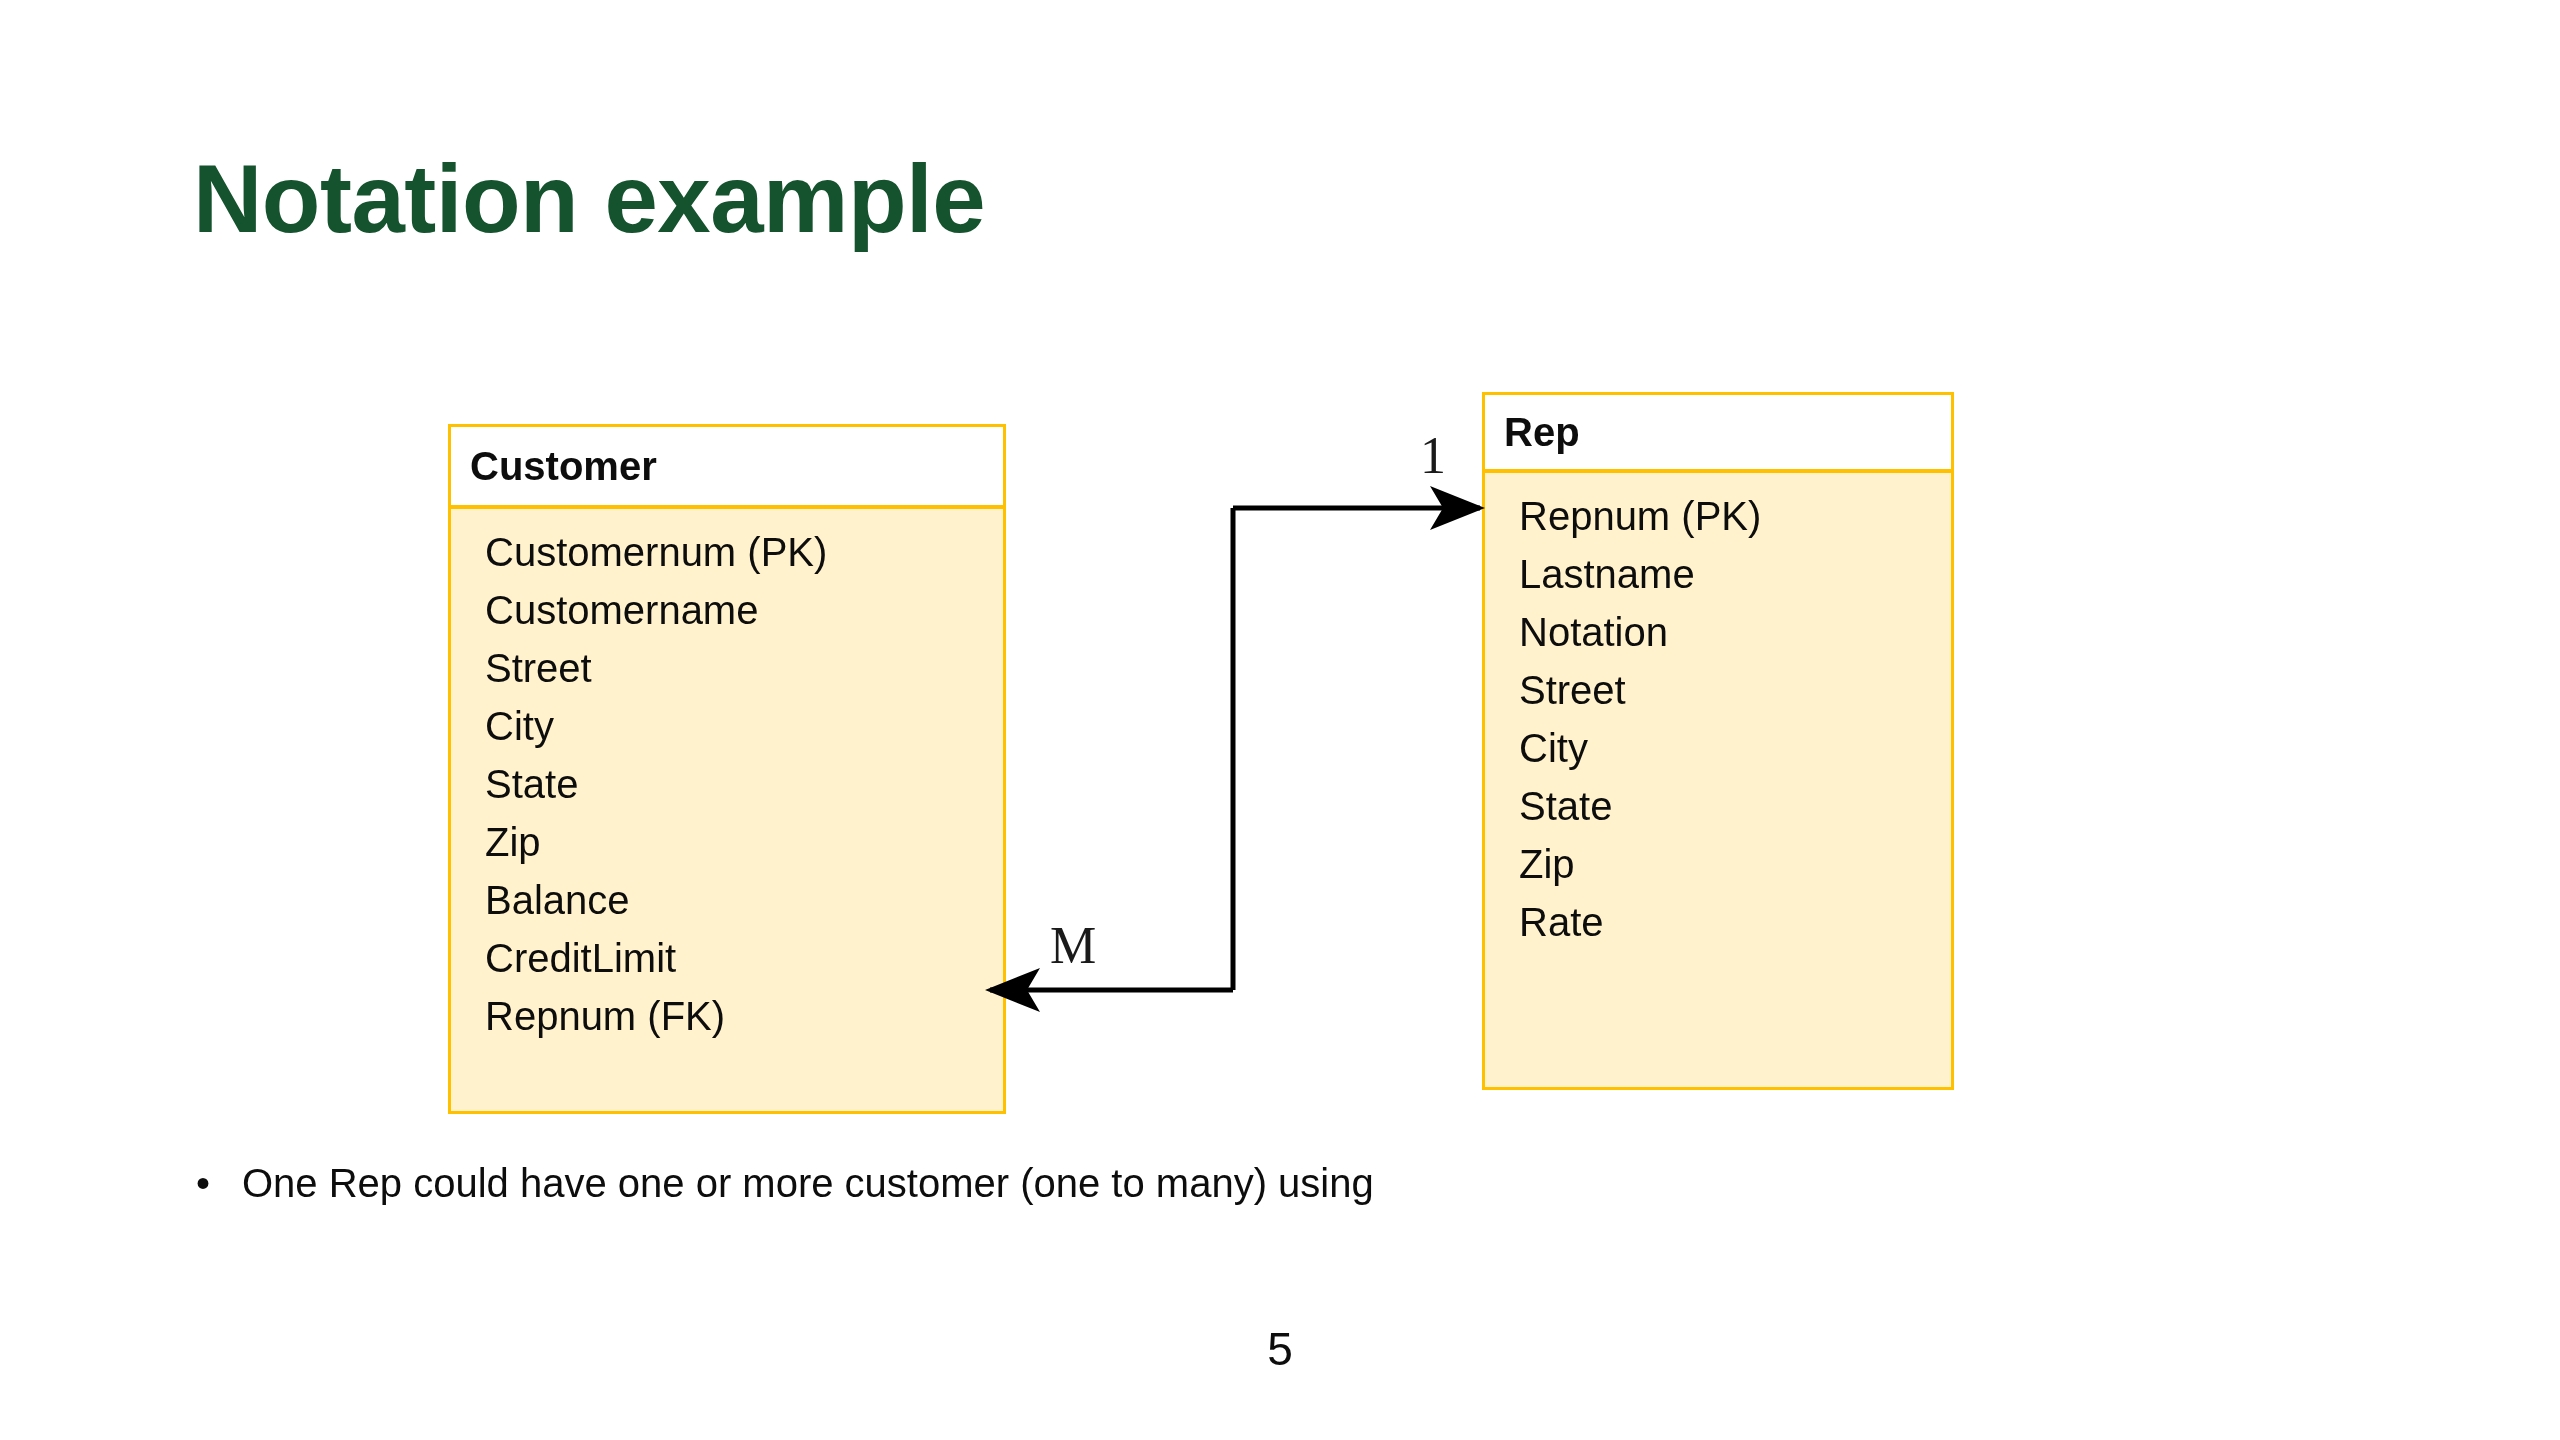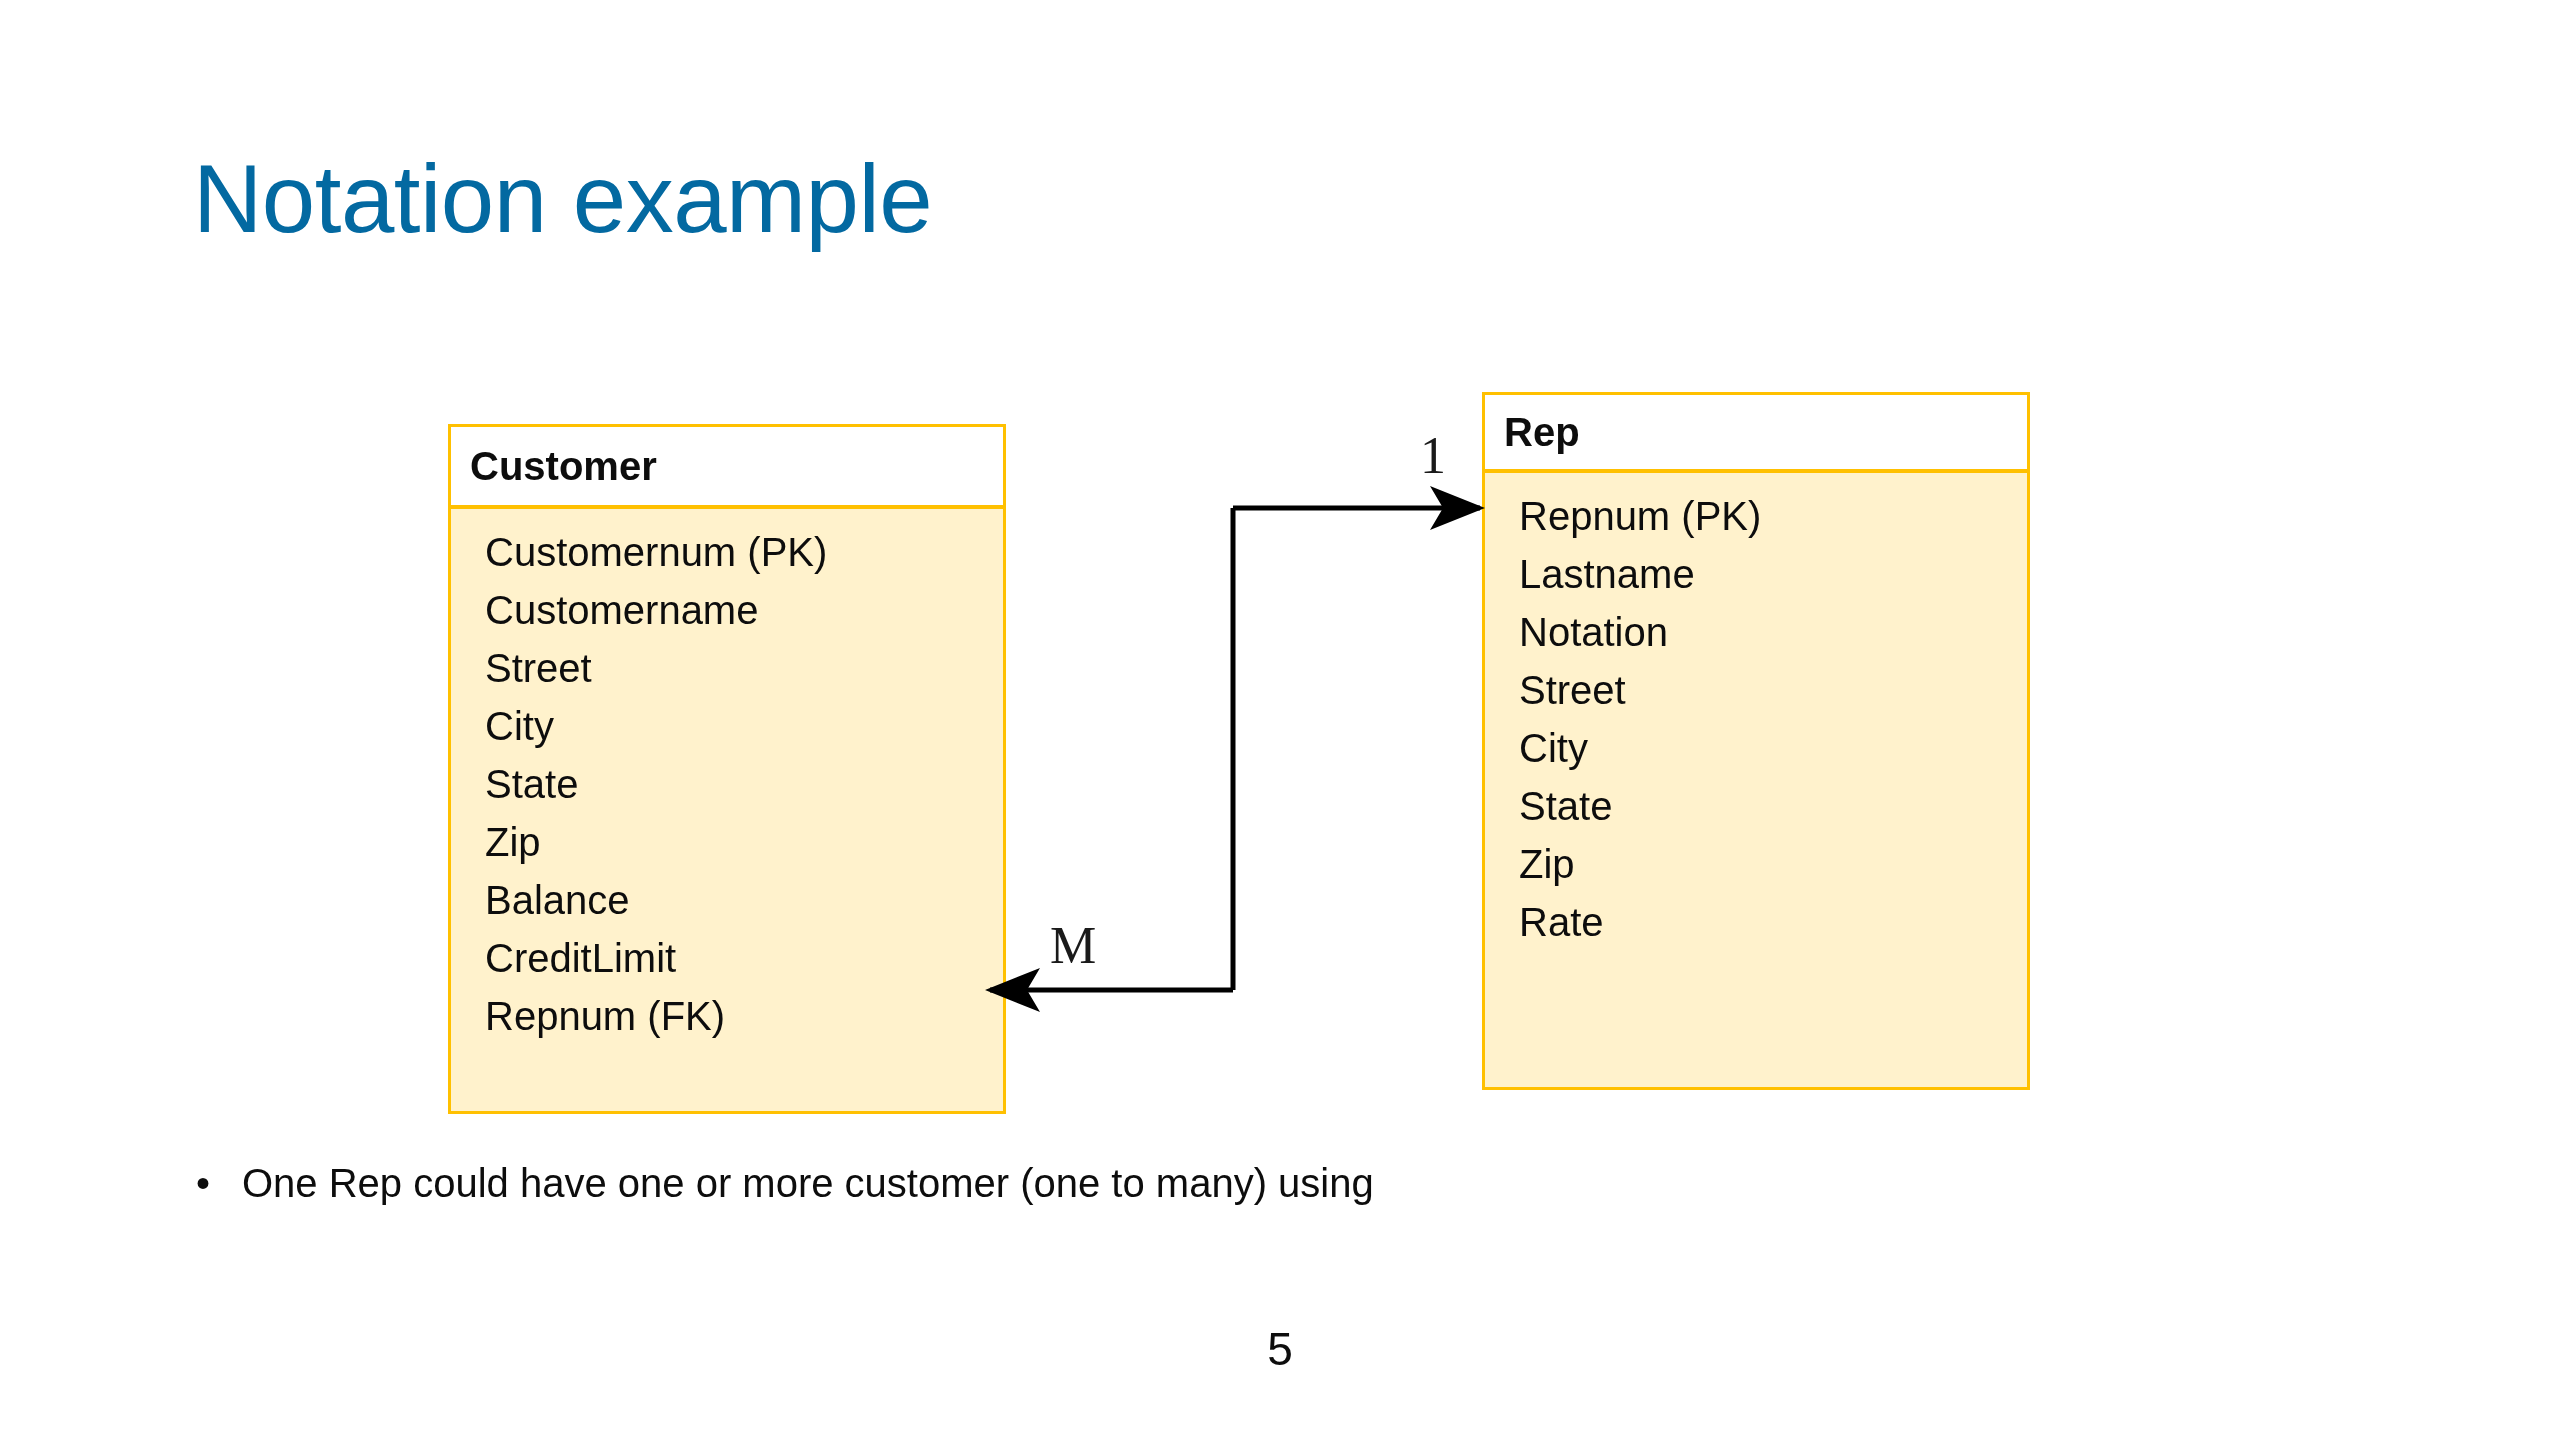--- a/index.html
+++ b/index.html
@@ -15,24 +15,24 @@
     font-family: "Liberation Sans", sans-serif;
     color: #0d0d0d;
   }
 
   
   .slide-title {
     position: absolute;
     left: 193px;
     top: 148px;
     font-size: 96px;
-    font-weight: 400;
+    font-weight: 700;
     letter-spacing: -0.5px;
     line-height: 1.06;
-    color: #0369a1;
+    color: #14532d;
     white-space: nowrap;
   }
 
   
   .entity {
     position: absolute;
     box-sizing: border-box;
     border: 3px solid #FFC000;
     background: #FFF2CC;
     display: flex;
@@ -71,21 +71,21 @@
     top: 424px;
     width: 558px;
     height: 690px;
   }
   #entity-customer .entity-header { height: 82px; }
 
   
   #entity-rep {
     left: 1482px;
     top: 392px;
-    width: 548px;
+    width: 472px;
     height: 698px;
   }
   #entity-rep .entity-header { height: 78px; }
 
   
   .connector-svg {
     position: absolute;
     left: 960px;
     top: 470px;
     width: 560px;

